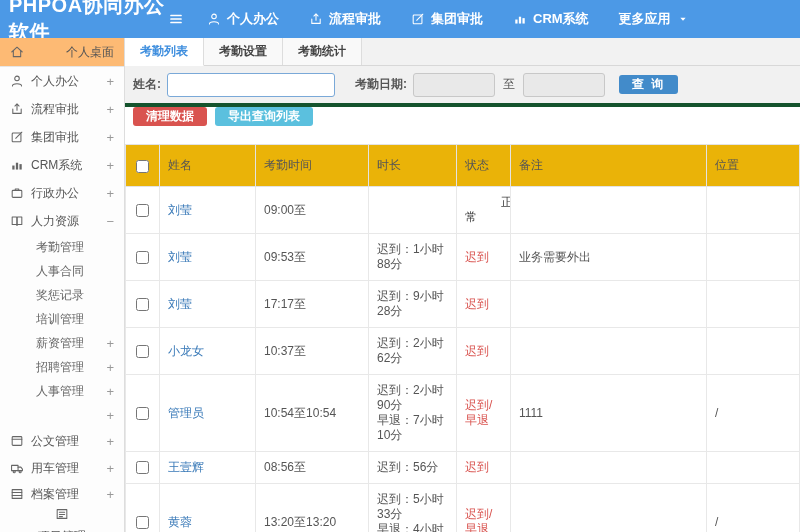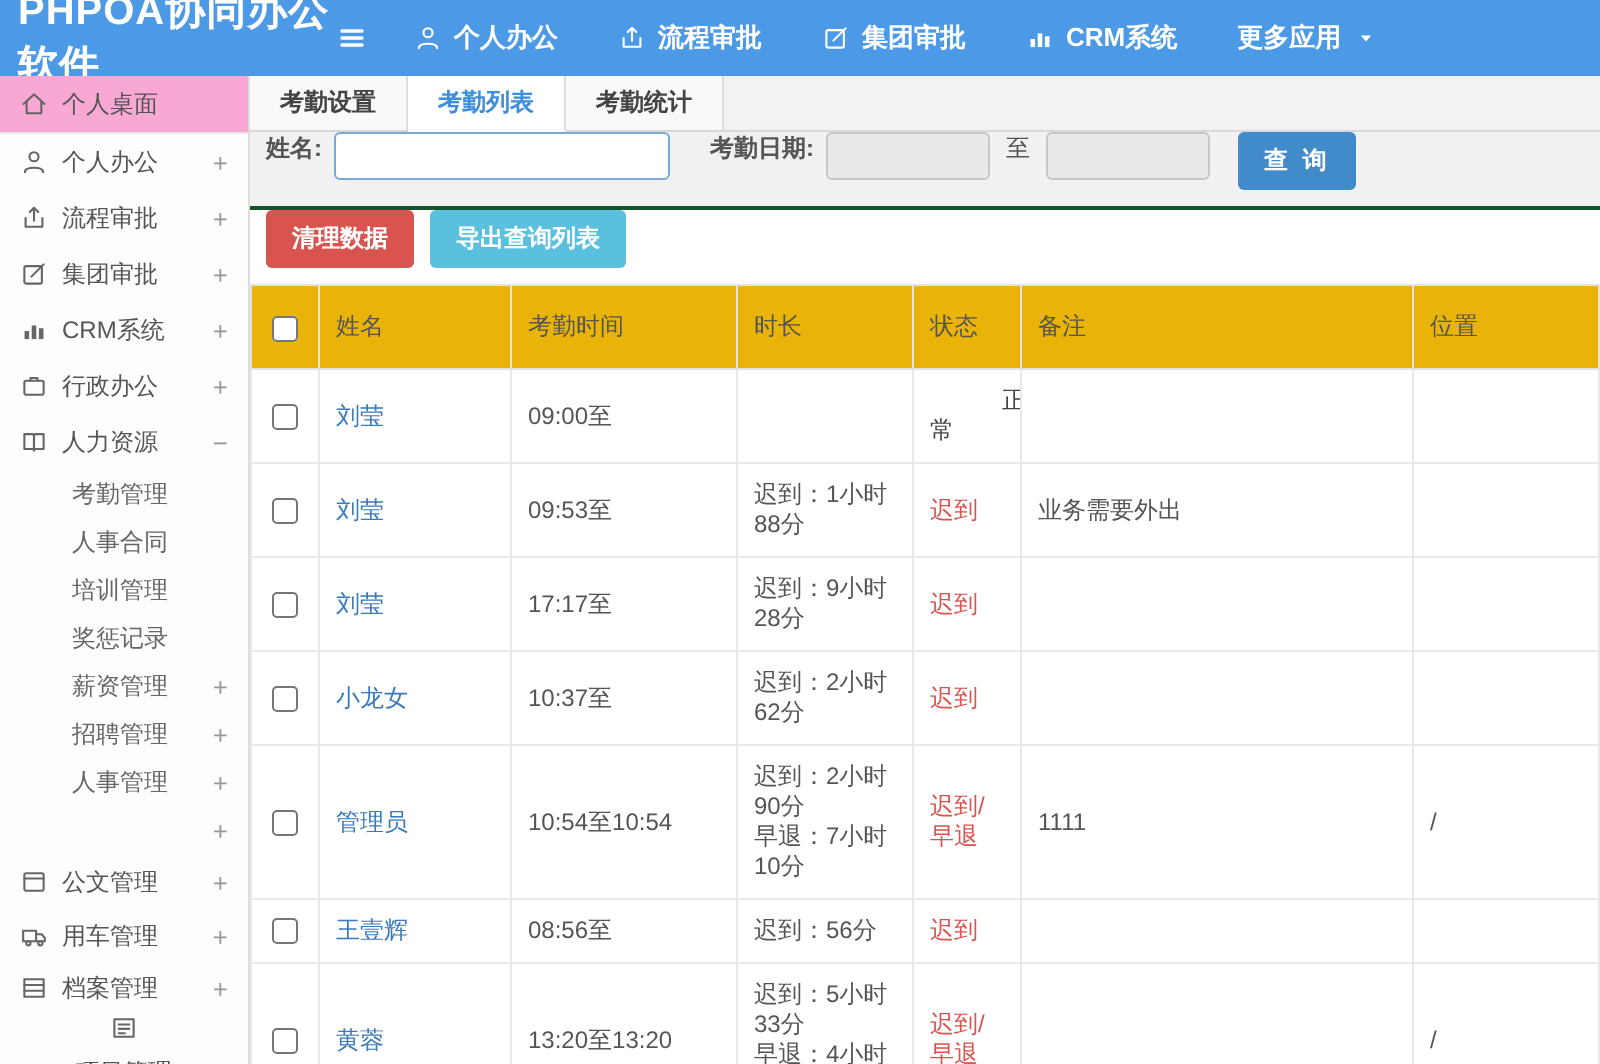--- a/index.html
+++ b/index.html
@@ -16,37 +16,37 @@
     color:#fff;display:flex;align-items:center;}
   .logo{padding-left:9px;width:158px;font-size:20px;font-weight:bold;letter-spacing:.5px;}
   .hamburger{display:flex;align-items:center;cursor:pointer;margin-right:22px;}
   .topnav{display:flex;align-items:center;gap:30px;font-size:13px;font-weight:bold;}
   .nav-item{display:flex;align-items:center;gap:6px;cursor:pointer;}
   .icon svg{display:block;}
   
   .sidebar{position:absolute;top:38px;left:0;width:124px;height:494px;background:#fdfdfd;
     border-right:1px solid #ddd;overflow:hidden;}
   .side-item{height:28px;display:flex;align-items:center;gap:7px;padding:0 10px;color:#555;cursor:pointer;}
-  .side-item.active{background:#f9a8d4;border-bottom:1px solid #e6e6e6;}
+  .side-item.active{background:#fdba74;border-bottom:1px solid #e6e6e6;justify-content:space-between;}
   .side-item .icon{color:#666;}
   .side-sub{height:24px;display:flex;align-items:center;padding:0 10px 0 36px;color:#666;cursor:pointer;}
   .expander{margin-left:auto;color:#999;font-size:13px;line-height:1;}
   
   .main{position:absolute;top:38px;left:125px;width:675px;height:494px;background:#fff;}
   .tabbar{height:27px;background:#f2f2f2;border-bottom:1px solid #d8d8d8;display:flex;position:relative;}
   .tab{padding:0 15px;line-height:26px;font-weight:bold;color:#444;background:#f9f9f9;
     border-right:1px solid #ddd;cursor:pointer;}
   .tab.active{background:#fff;color:var(--c-tab_active);border-bottom:1px solid #fff;margin-bottom:-1px;z-index:1;}
-  .filterbar{height:37px;background:#f1f1f1;border-bottom:2px solid #14532d;display:flex;align-items:flex-start;padding:0 8px;}
+  .filterbar{height:37px;background:#f1f1f1;border-bottom:4px solid #14532d;display:flex;align-items:center;padding:0 8px;}
   .flabel{font-weight:bold;color:#555;margin-right:6px;}
   .flabel.to{font-weight:normal;margin:0 8px;}
   .name-input{width:158px;height:20px;border:1px solid #7aa9d8;border-radius:3px;margin-right:20px;
     outline:none;padding:1px 4px;font-size:12px;}
   .date-input{width:72px;height:20px;background:#e9e9e9;border:1px solid #c8c8c8;border-radius:3px;padding:1px 4px;font-size:12px;}
-  .btn{border:none;border-radius:3px;color:#fff;font-weight:bold;font-size:12px;height:29px;
+  .btn{border:none;border-radius:3px;color:#fff;font-weight:bold;font-size:12px;height:19px;
     padding:0 13px;cursor:pointer;font-family:inherit;}
   .btn-search{background:var(--c-search_blue);margin-left:14px;letter-spacing:2px;}
   .actionbar{height:37px;display:flex;align-items:flex-start;gap:8px;padding:0 8px;}
   .btn-danger{background:var(--c-red);}
   .btn-info{background:var(--c-export_blue);}
   
   table.grid{width:675px;border-collapse:collapse;table-layout:fixed;font-size:12px;}
   .grid th{background:#eab308;border:1px solid #e3e3e3;height:25px;text-align:left;
     padding:0 8px;color:#555;font-weight:normal;}
   .grid td{border:1px solid #e8e8e8;padding:8px;line-height:15px;color:#555;vertical-align:middle;
@@ -187,24 +187,24 @@
       <span class="side-label">人力资源</span>
       <span class="expander">−</span>
     </div>
     <div class="side-sub">
       <span>考勤管理</span>
     </div>
     <div class="side-sub">
       <span>人事合同</span>
     </div>
     <div class="side-sub">
+      <span>奖惩记录</span>
+    </div>
+    <div class="side-sub">
       <span>培训管理</span>
-    </div>
-    <div class="side-sub">
-      <span>奖惩记录</span>
     </div>
     <div class="side-sub">
       <span>薪资管理</span>
       <span class="expander">+</span>
     </div>
     <div class="side-sub">
       <span>招聘管理</span>
       <span class="expander">+</span>
     </div>
     <div class="side-sub">
@@ -253,22 +253,22 @@
           <path d="M5 6 H11 M5 8.5 H11 M5 11 H8.5"></path>
         </svg>
       </span>
       <span class="side-label">项目管理</span>
       <span class="expander">+</span>
     </div>
   </aside>
 
 <main class="main">
   <div class="tabbar">
+      <div class="tab active">考勤列表</div>
       <div class="tab">考勤设置</div>
-      <div class="tab active">考勤列表</div>
       <div class="tab">考勤统计</div>
     </div>
 
   <div class="filterbar">
     <span class="flabel">姓名:</span>
     <input class="name-input" type="text" value="" style="">
     <span class="flabel">考勤日期:</span>
     <input class="date-input" type="text" value="" style="">
     <span class="flabel to">至</span>
     <input class="date-input" type="text" value="" style="">

